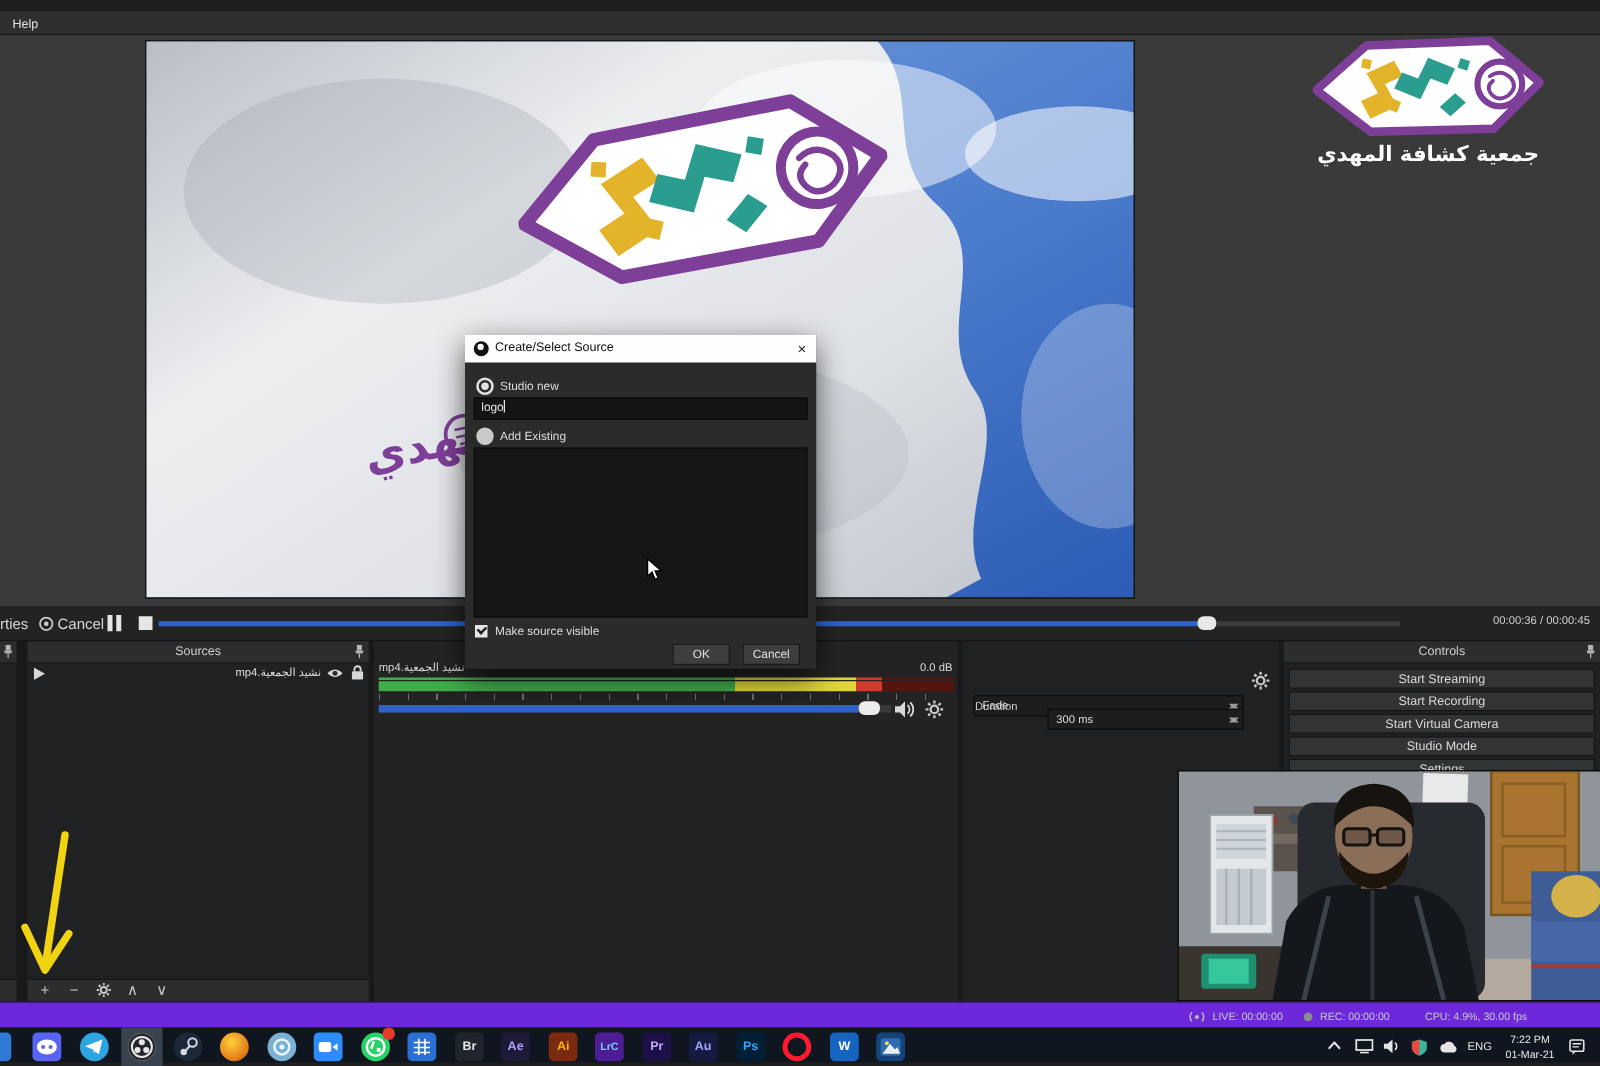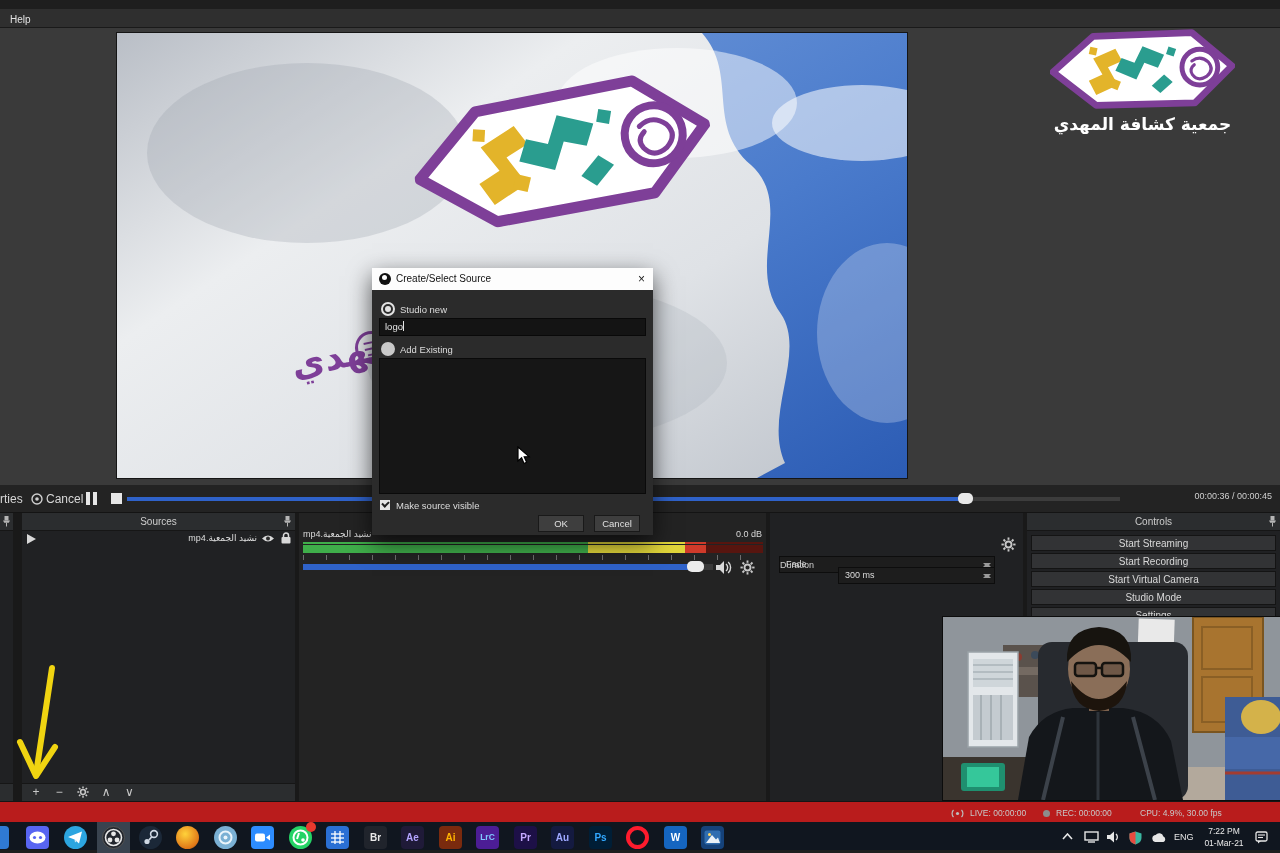--- a/index.html
+++ b/index.html
@@ -64,21 +64,21 @@
   .dlg-lbl{position:absolute;font-size:9.5px;color:#dcdcdc;}
   .dlg-input{position:absolute;left:7px;top:50px;width:267px;height:18px;background:#141414;border:1px solid #090909;box-sizing:border-box;font-size:9.5px;color:#e6e6e6;line-height:16px;padding-left:5px;}
   .caret{display:inline-block;width:1px;height:10px;background:#e6e6e6;vertical-align:-1px;}
   .dlg-list{position:absolute;left:7px;top:90px;width:267px;height:136px;background:#161616;border:1px solid #0a0a0a;box-sizing:border-box;}
   .chk{position:absolute;left:8px;top:232px;width:10px;height:10px;background:#e6e6e6;}
   .chk:after{content:"";position:absolute;left:2px;top:1px;width:5px;height:3px;border-left:2px solid #222;border-bottom:2px solid #222;transform:rotate(-45deg);}
   .dlg-btn{position:absolute;top:247px;width:46px;height:17px;background:#3e3e3e;border:1px solid #191919;font-size:9.5px;line-height:15px;text-align:center;color:#e0e0e0;box-sizing:border-box;}
   
   .webcam{left:943px;top:617px;width:337px;height:183px;z-index:40;outline:1px solid #0c0c0c;}
   
-  .statusbar{left:0;top:801px;width:1280px;height:21px;background:#b91c1c;border-top:1px solid #151515;box-sizing:border-box;z-index:45;font-size:8.5px;color:#c8c8c8;}
+  .statusbar{left:0;top:801px;width:1280px;height:21px;background:#6d28d9;border-top:1px solid #151515;box-sizing:border-box;z-index:45;font-size:8.5px;color:#c8c8c8;}
   .sb-item{position:absolute;top:6px;}
   
   .taskbar{left:0;top:822px;width:1280px;height:28px;background:#10161f;z-index:50;}
   .tbi{position:absolute;top:4px;width:23px;height:23px;border-radius:4px;}
   .tbi-hl{position:absolute;left:97px;top:0;width:33px;height:31px;background:#39434f;}
   .badge{font-size:10px;font-weight:bold;text-align:center;line-height:23px;}
   .tray{position:absolute;top:0;height:31px;font-size:9px;color:#e6e6e6;}
   .clock{position:absolute;left:1198px;top:3px;width:52px;text-align:center;font-size:8.5px;line-height:12px;color:#eaeaea;}
   svg{display:block;}
 </style>

